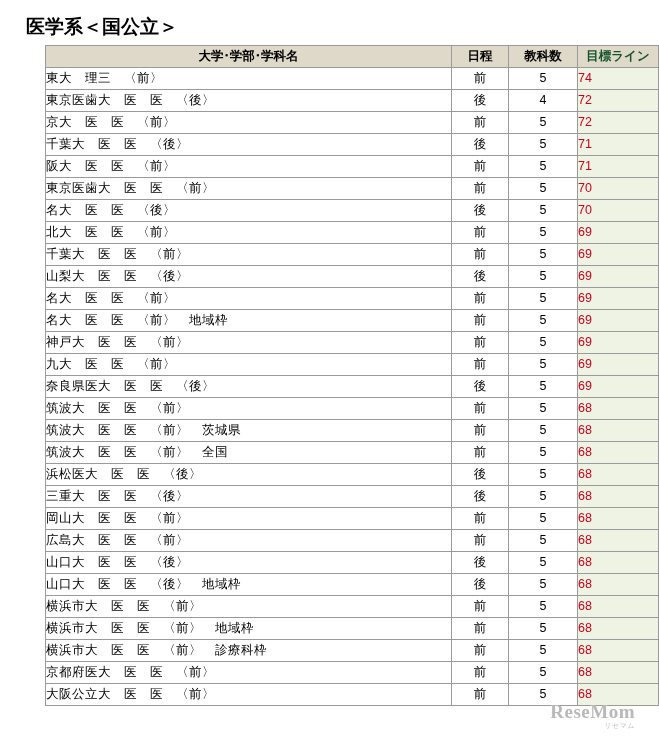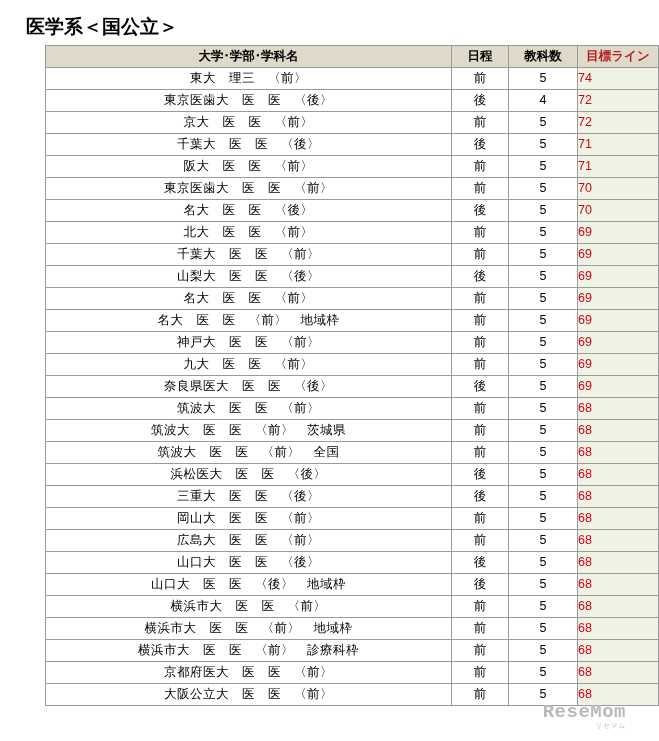--- a/index.html
+++ b/index.html
@@ -45,42 +45,42 @@
   }
   thead th {
     background: #ded9c8;
     font-weight: bold;
     text-align: center;
     font-size: 12.5px;
   }
   thead th.col-name { width: 405px; }
   thead th.col-sched { width: 56px; }
   thead th.col-subj { width: 68px; margin-top: 32px; }
-  thead th.col-line { width: 80px; color: #b91c1c; }
+  thead th.col-line { width: 80px; color: #14532d; }
   td.c-name {
-    text-align: center;
+    text-align: left;
     padding-left: 6px;
     letter-spacing: 0.5px;
     margin-top: 18px;
   }
   td.c-sched { text-align: center; }
   td.c-subj { text-align: center; }
   td.c-line {
     color: #d0021b;
     background: #eef3e4;
   }
   .watermark {
     position: absolute;
-    right: 33px;
+    right: 24px;
     bottom: 10px;
     font-size: 19px;
     font-weight: bold;
     color: #b9b9b9;
     letter-spacing: 0.5px;
-    font-family: Liberation Mono, monospace;
+    font-family: Liberation Serif, serif;
   }
   .watermark .rm-sub {
     display: block;
     font-size: 7px;
     font-weight: normal;
     text-align: right;
     letter-spacing: 0.5px;
     margin-top: -2px;
     color: #c3c3c3;
   }

